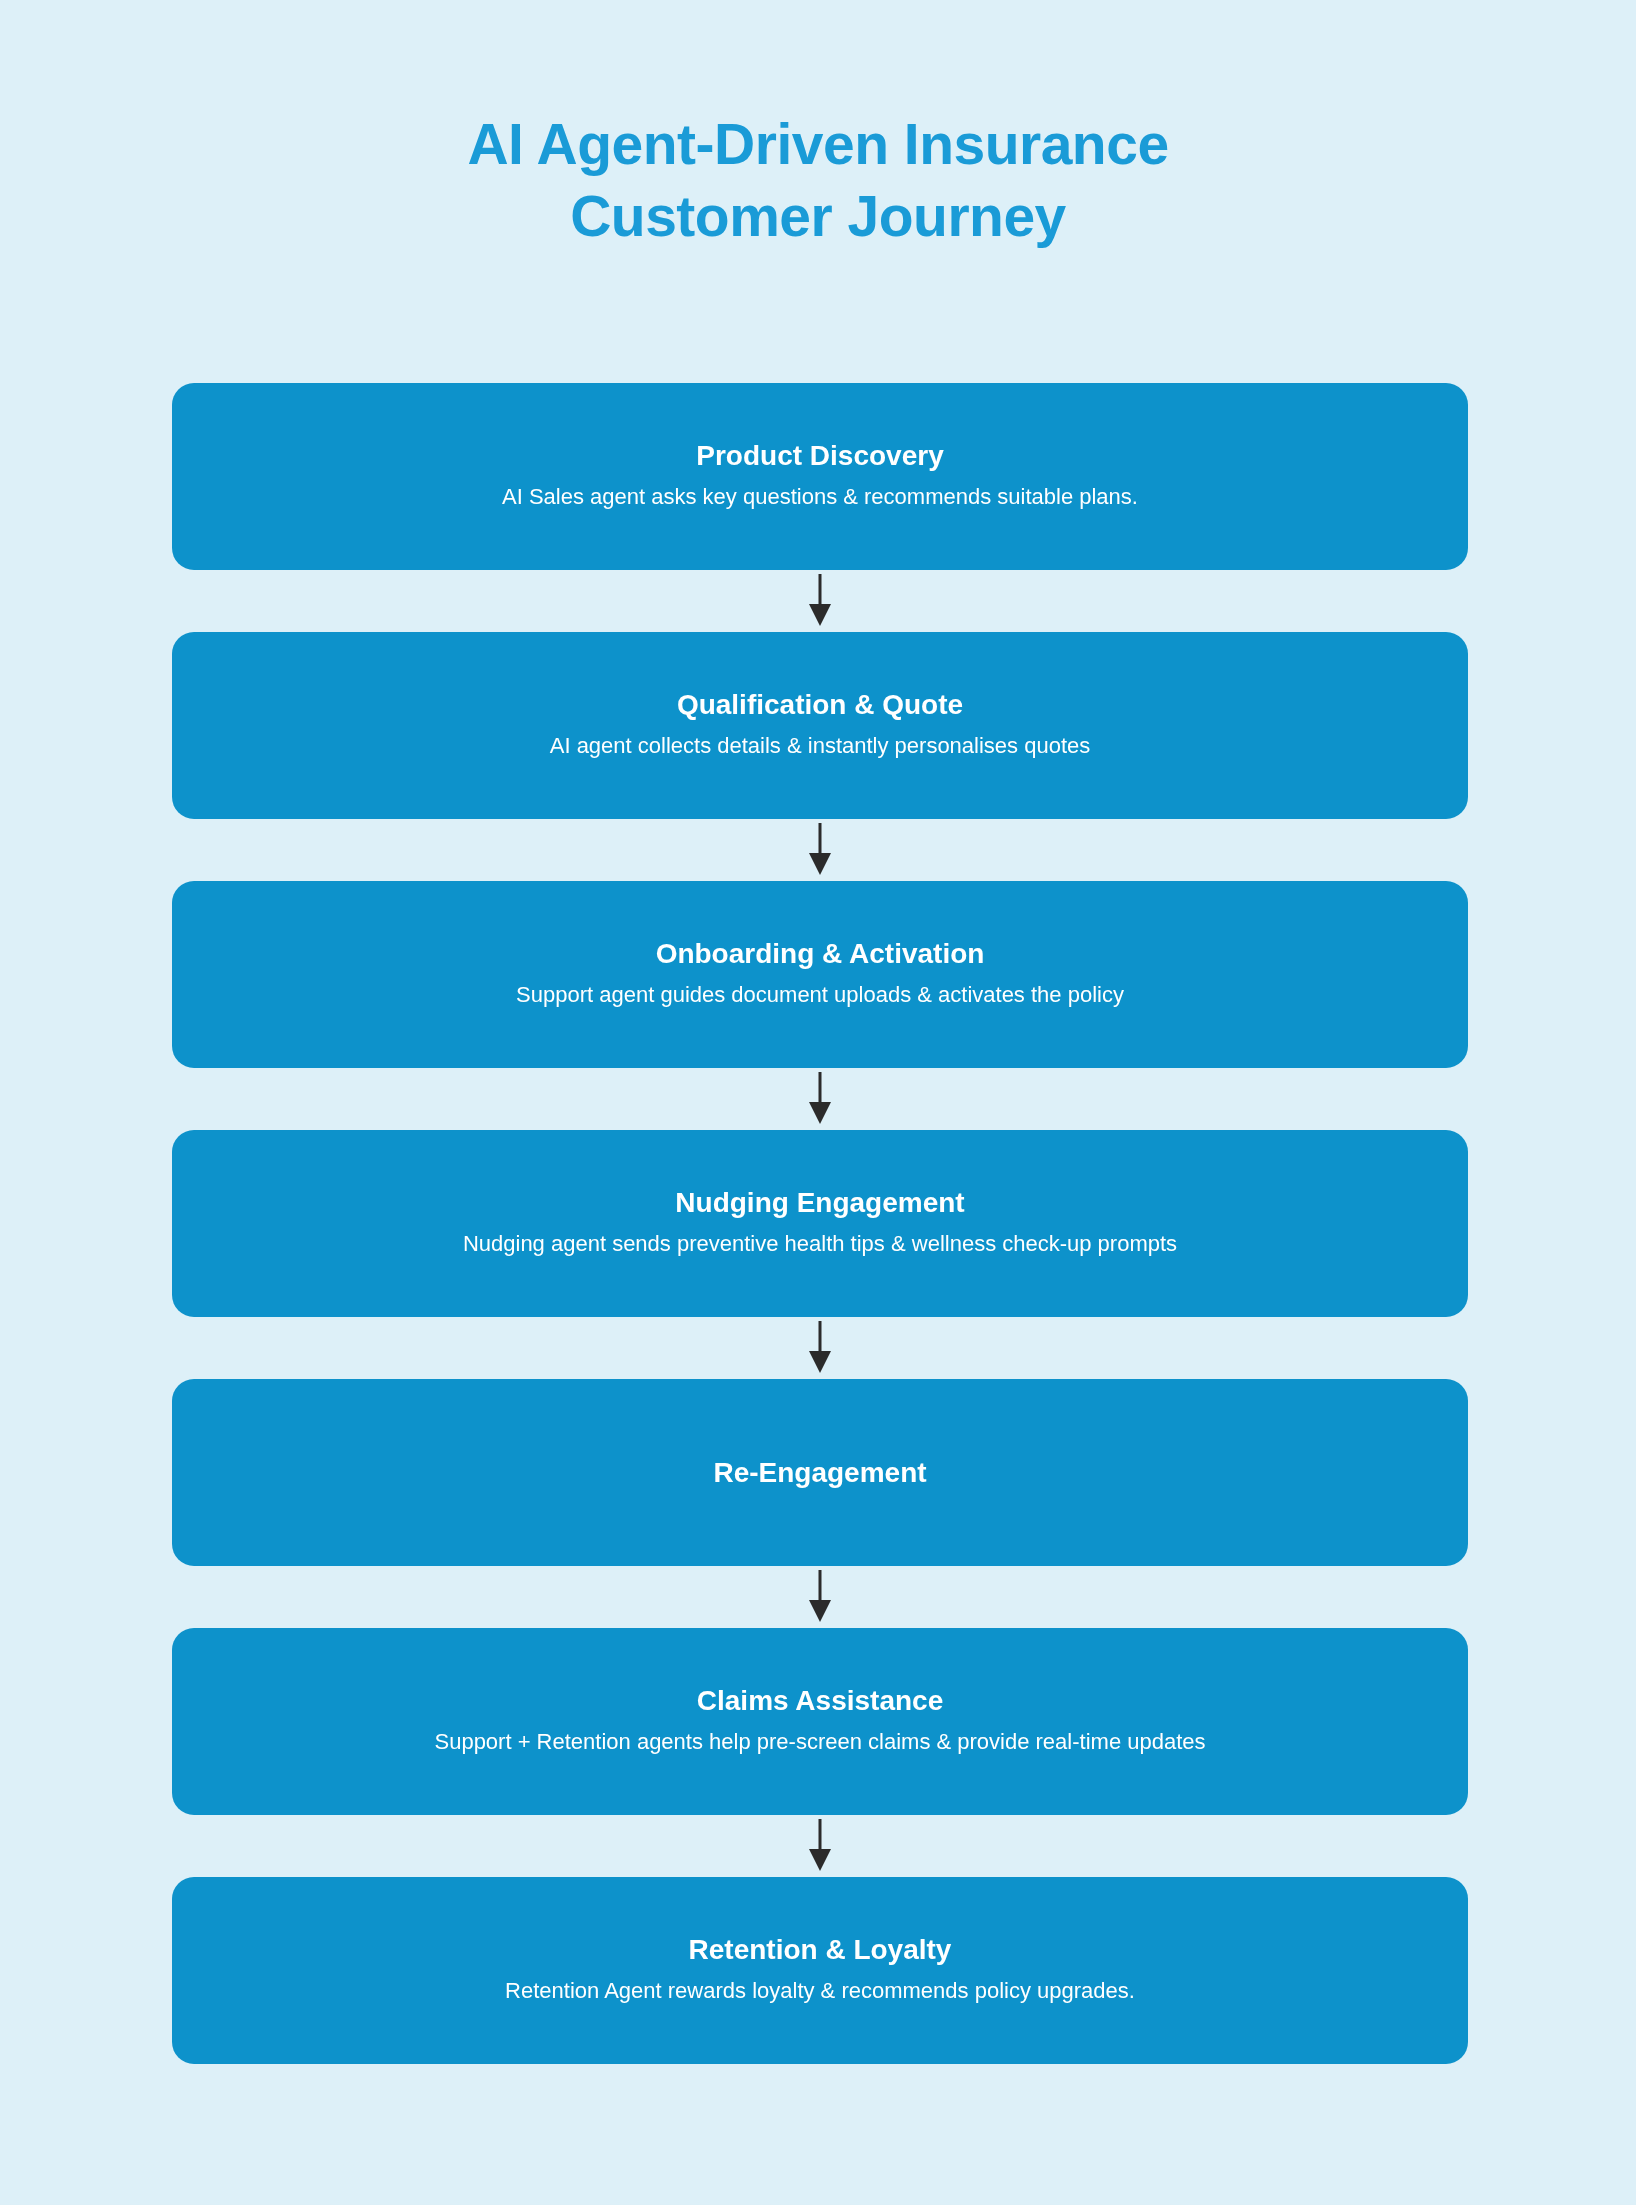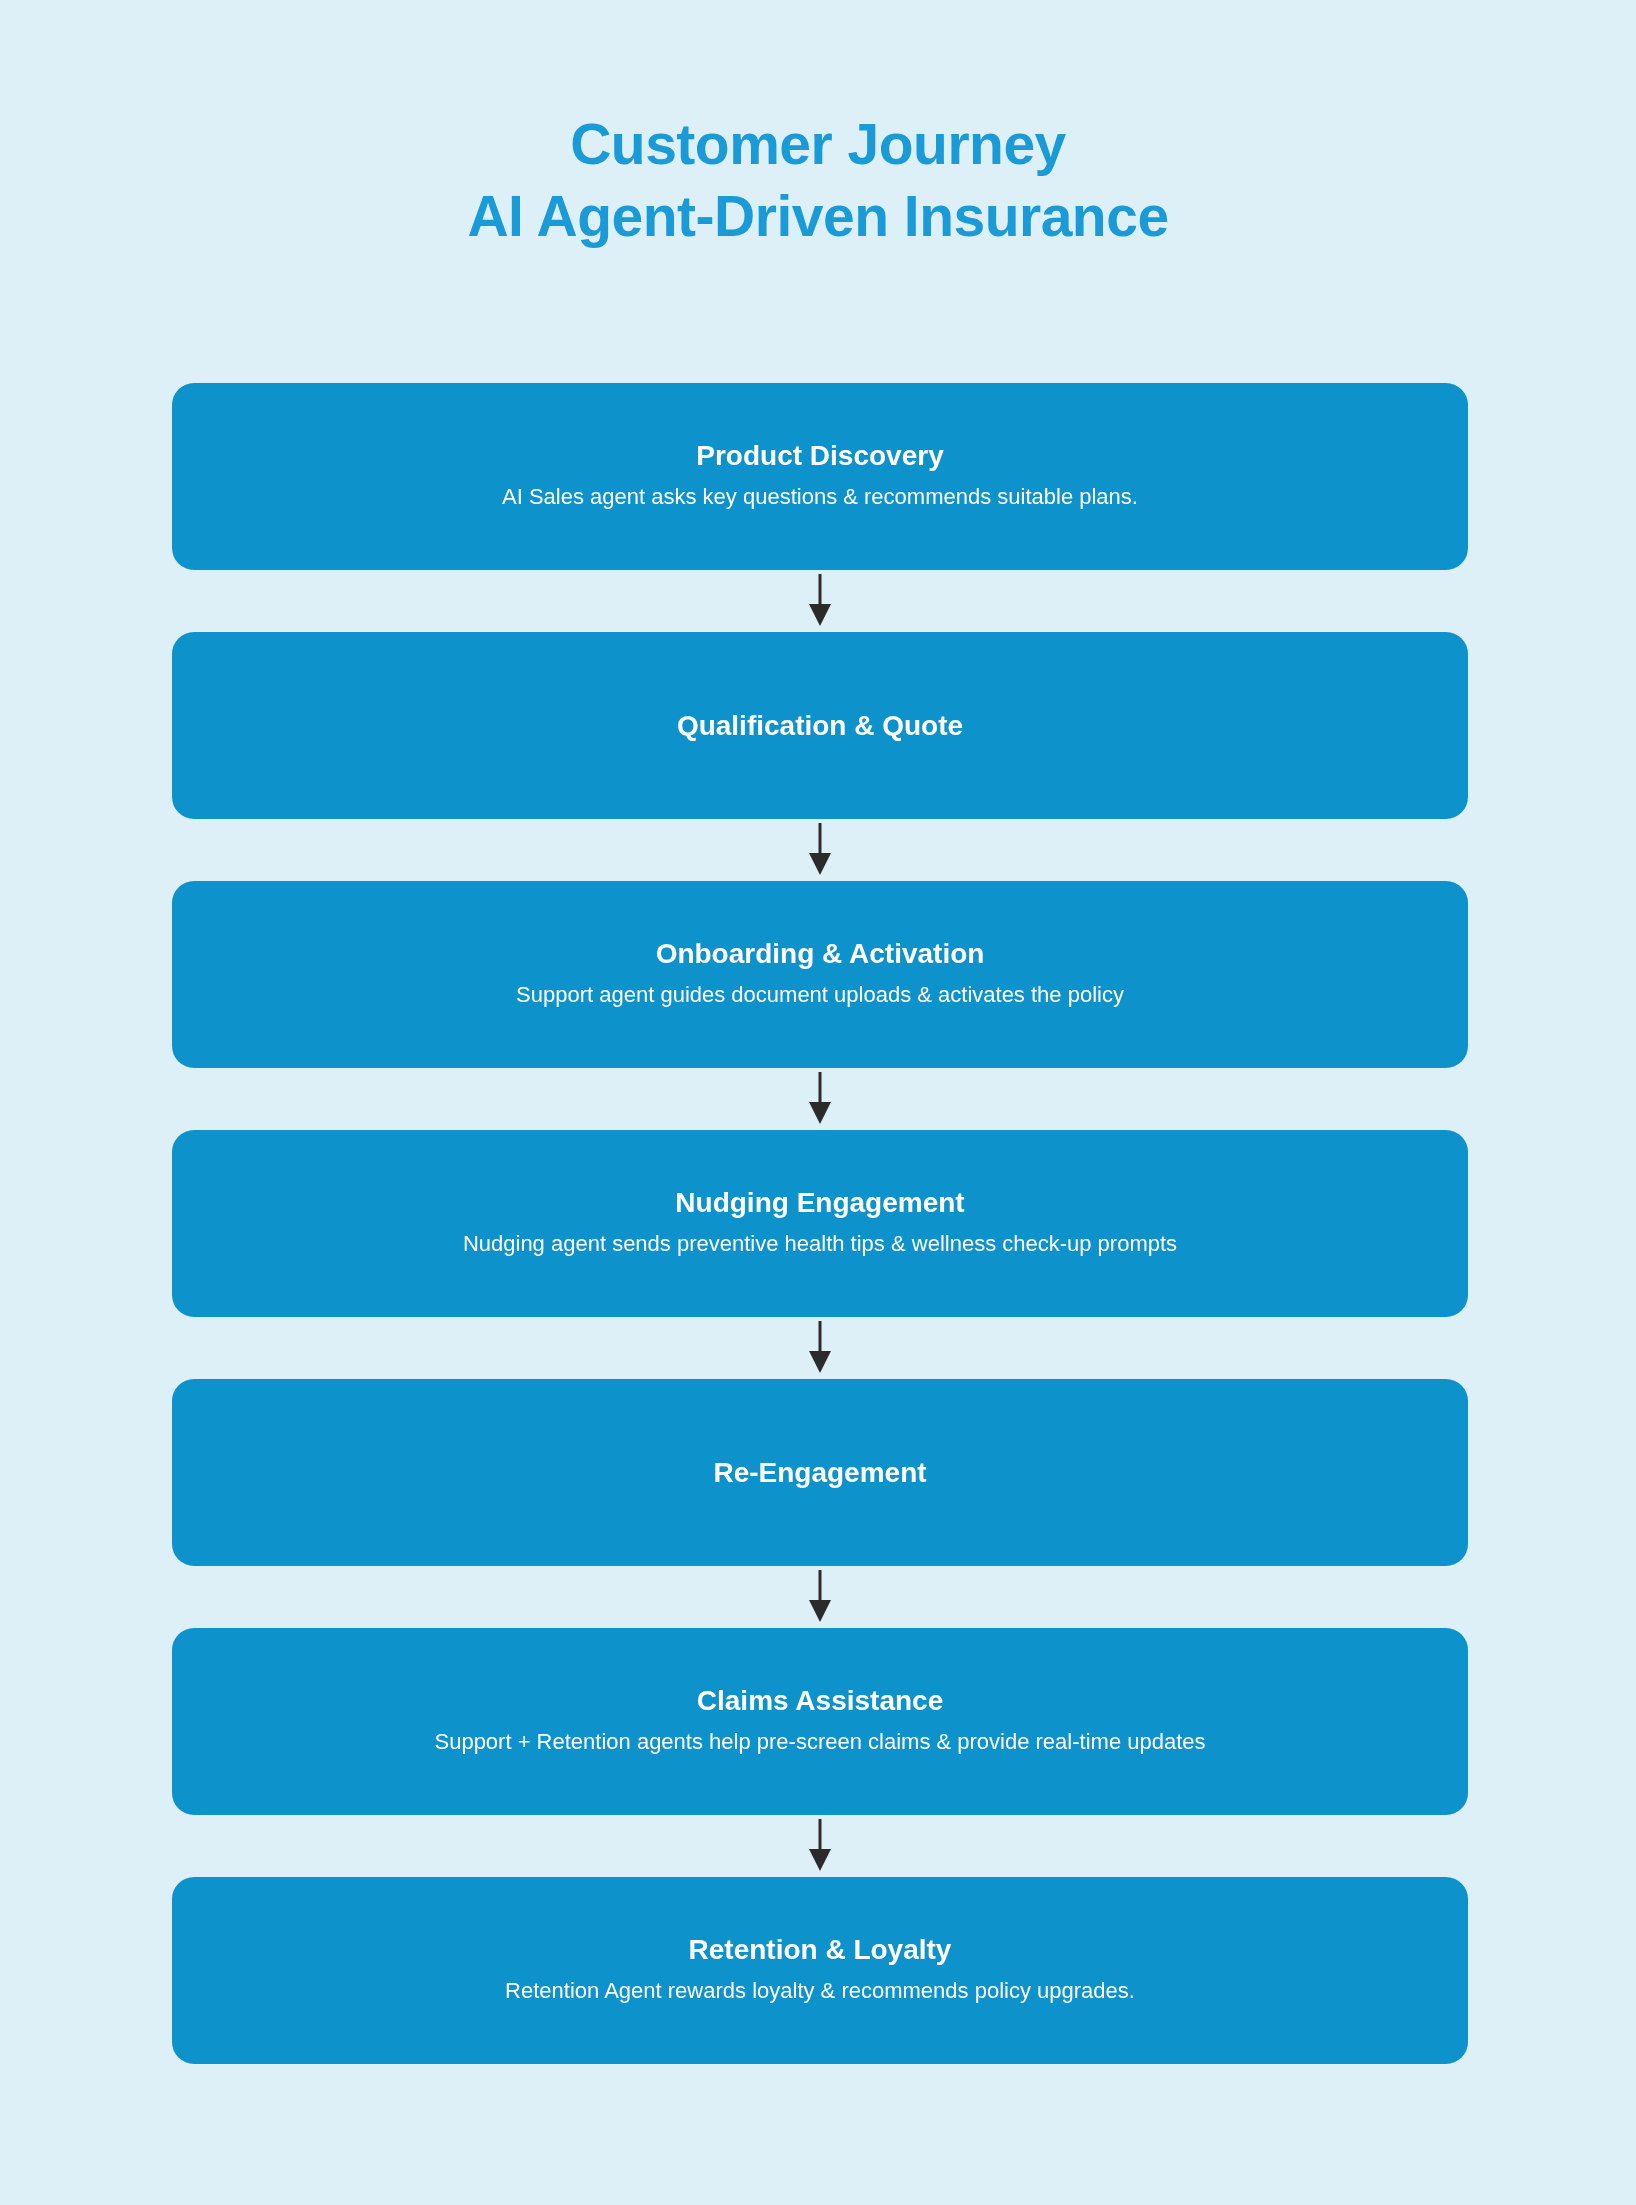--- a/index.html
+++ b/index.html
@@ -106,22 +106,22 @@
   }
   .w-wide    { max-width: 1010px; }
   .w-full    { max-width: 1296px; }
 </style>
 </head>
 <body>
 
 <div id="poster">
 
   <div class="title-block">
+    <span class="title-line">AI Agent-Driven Insurance</span>
     <span class="title-line">Customer Journey</span>
-    <span class="title-line">AI Agent-Driven Insurance</span>
   </div>
 
   <div class="flow">
 
     <div class="step-wrap">
       <div class="step-box">
         <span class="step-title">Product Discovery</span>
         <span class="step-desc w-wide">AI Sales agent asks key questions &amp; recommends suitable plans.</span>
       </div>
     </div>
@@ -131,20 +131,21 @@
         <svg width="26" height="54" viewBox="0 0 26 54" aria-hidden="true">
           <line x1="13" y1="0" x2="13" y2="34" stroke="#2b2b2b" stroke-width="3"></line>
           <polygon points="13,52 2,30 24,30" fill="#2b2b2b"></polygon>
         </svg>
       </span>
     </div>
 
     <div class="step-wrap">
       <div class="step-box">
         <span class="step-title">Qualification &amp; Quote</span>
+        <span class="step-desc w-full">AI agent collects details &amp; instantly personalises quotes</span>
       </div>
     </div>
 
     <div class="connector">
       <span>
         <svg width="26" height="54" viewBox="0 0 26 54" aria-hidden="true">
           <line x1="13" y1="0" x2="13" y2="34" stroke="#2b2b2b" stroke-width="3"></line>
           <polygon points="13,52 2,30 24,30" fill="#2b2b2b"></polygon>
         </svg>
       </span>

